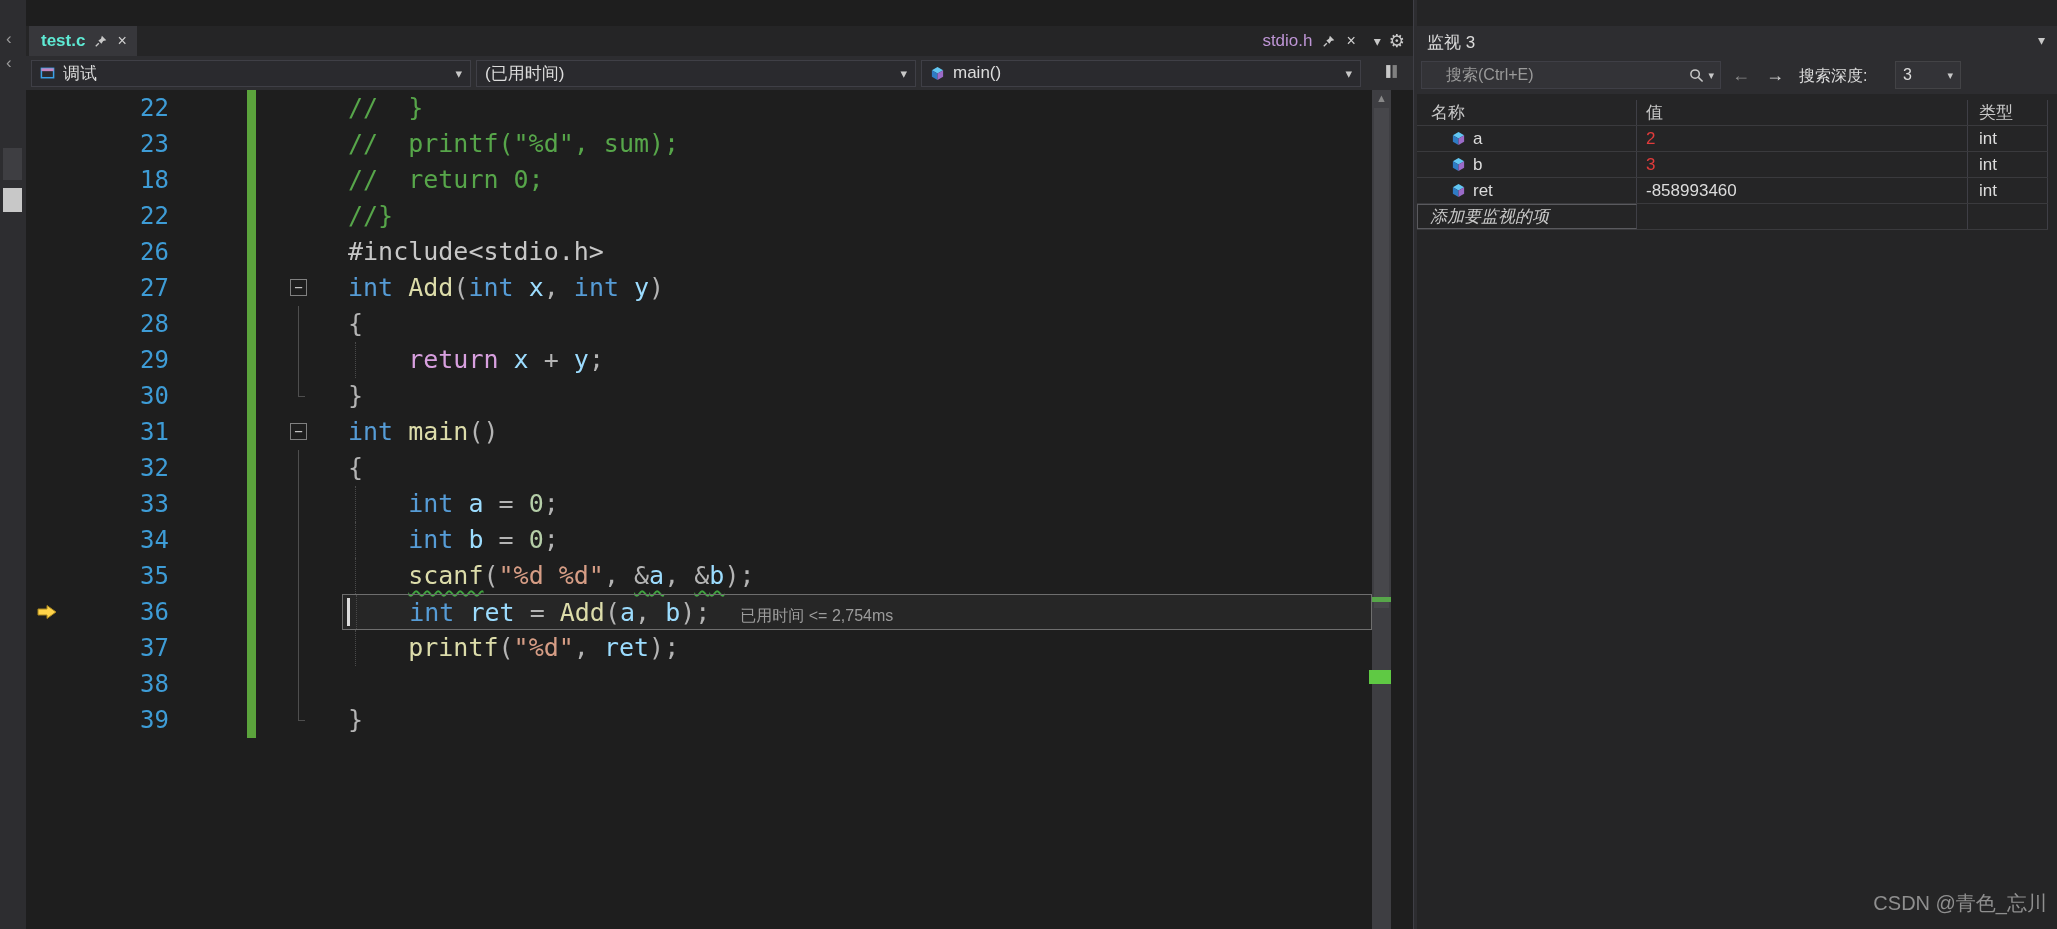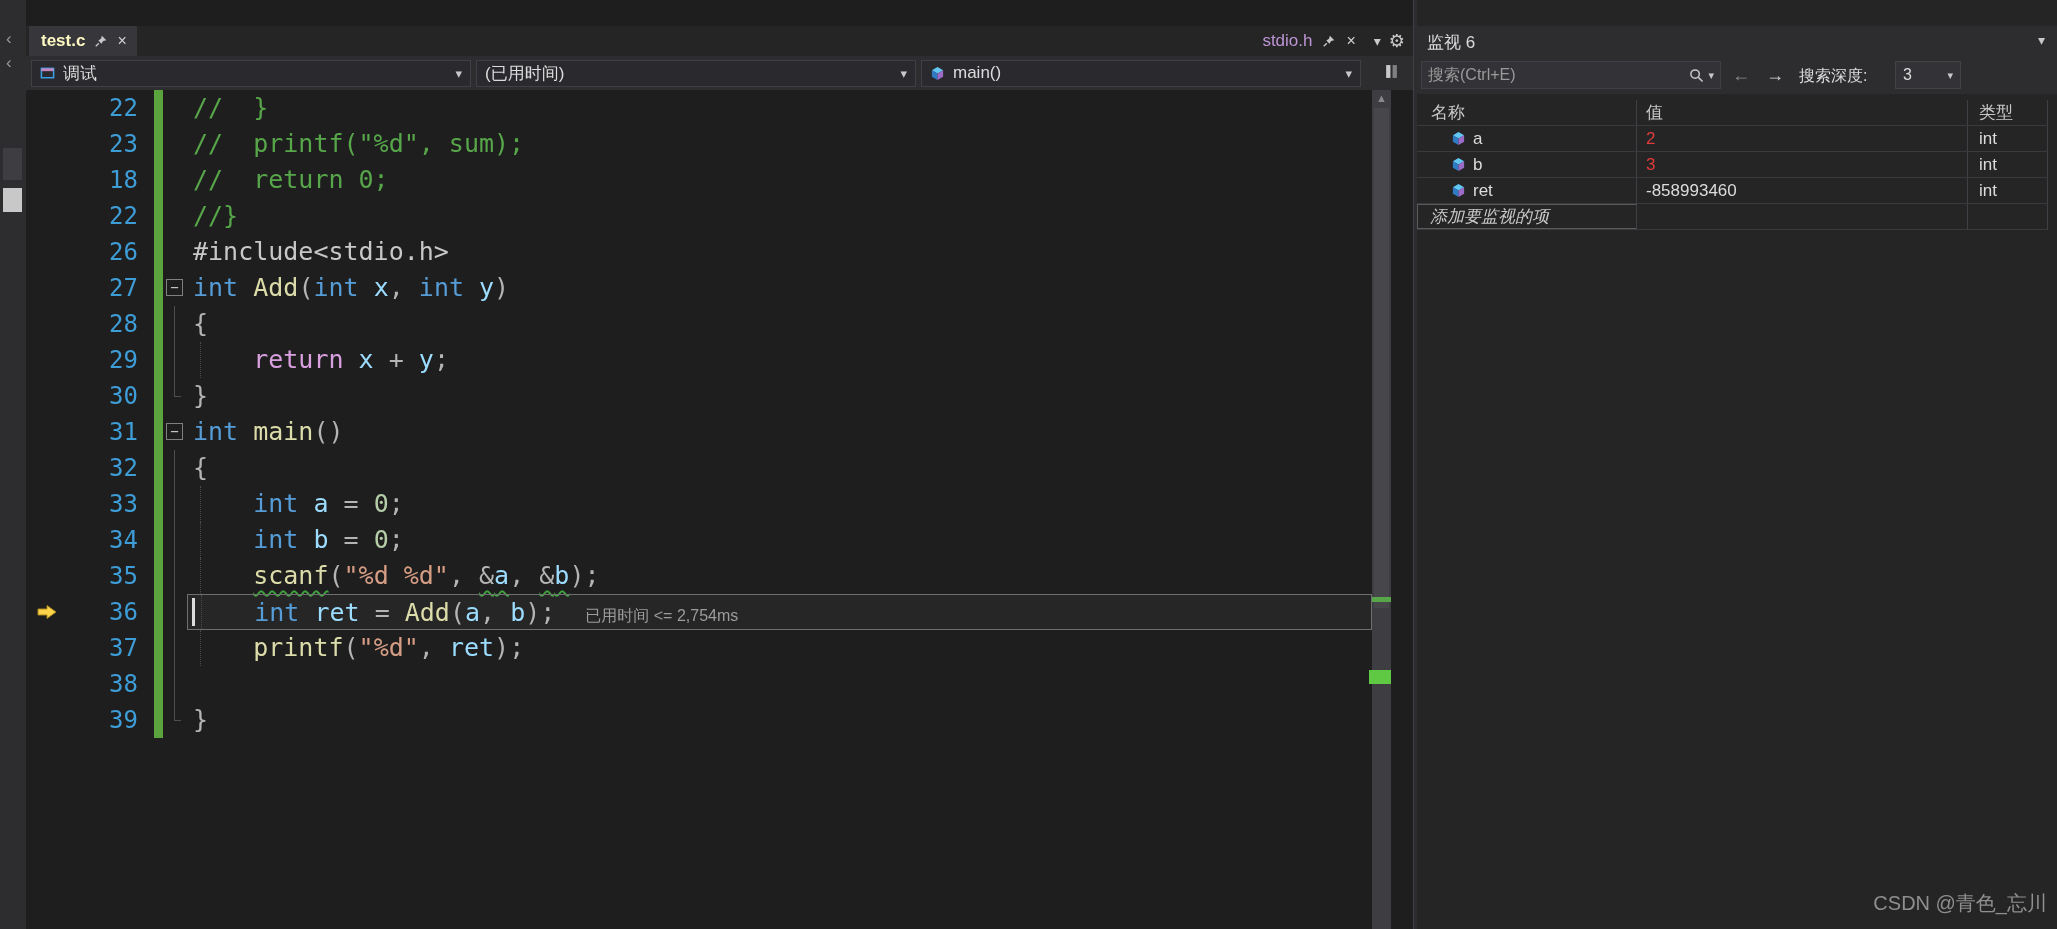--- a/index.html
+++ b/index.html
@@ -15,21 +15,21 @@
   .ls-tab  { position:absolute; left:3px; width:19px; }
   .ls-tab.dark  { top:148px; height:32px; background:#3E3E42; }
   .ls-tab.light { top:188px; height:24px; background:#C8C8C8; }
 
   
   .editor-col { position:absolute; left:26px; top:0; width:1387px; height:929px; background:#1E1E1E; }
 
   .tabstrip { position:absolute; left:0; top:26px; right:0; height:30px; background:#252526;
               display:flex; align-items:stretch; }
   .tab { display:flex; align-items:center; gap:9px; padding:0 10px 0 12px; background:#37373B; margin-left:3px; }
-  .tab-label { font-size:17px; font-weight:bold; color:#fef9c3; }
+  .tab-label { font-size:17px; font-weight:bold; color:#5eead4; }
   .tab-close { font-size:16px; color:#CFCFCF; line-height:16px; }
   .tab-pin svg { display:block; }
   .tab-spacer { flex:1; }
   .preview-tab { display:flex; align-items:center; gap:10px; padding:0 8px; }
   .preview-label { font-size:17px; color:#BE95D5; }
   .strip-chev { align-self:center; margin:0 8px 0 10px; color:#C8C8C8; font-size:14px; }
   .strip-gear { align-self:center; margin-right:8px; color:#C8C8C8; font-size:18px; }
 
   .navbar { position:absolute; left:0; top:56px; right:0; height:34px; background:#2D2D30;
             display:flex; align-items:center; }
@@ -37,21 +37,21 @@
                display:flex; align-items:center; padding:0 8px; gap:8px; }
   .nc-label { font-size:17px; color:#DCDCDC; white-space:nowrap; }
   .nav-combo .nc-chev { margin-left:auto; color:#C8C8C8; font-size:13px; }
   .nc-icon svg { display:block; }
   .nav-split { margin-left:auto; margin-right:14px; }
 
   
   .code-region { position:absolute; left:0; top:90px; right:0; bottom:0; background:#1E1E1E; }
   .code-lines { position:absolute; left:0; top:0; right:41px; }
   .code-line { display:flex; height:36px; line-height:36px;
-               font-family:"DejaVu Sans Mono", monospace; font-size:25px; }
+               font-family:"DejaVu Sans Mono", monospace; font-size:25px;gap:31px; }
   .glyph { width:56px; flex:none; position:relative; }
   .glyph svg { position:absolute; left:10px; top:50%; transform:translateY(-50%); }
   .lnum  { width:56px; flex:none; text-align:right; color:#3E9CD6; font-size:24px; }
   .lgap  { width:16px; flex:none; }
   .chbar { width:9px; flex:none; background:#5BA33C; }
   .fold  { width:24px; flex:none; position:relative; }
   .foldbox { position:absolute; left:3px; top:9px; width:17px; height:17px; border:1px solid #808080;
              background:#1E1E1E; color:#C8C8C8; font-size:14px; line-height:14px; text-align:center; }
   .fold.fline::before { content:""; position:absolute; left:11px; top:0; bottom:0; border-left:1px solid #4E4E4E; }
   .fold.fend::before  { content:""; position:absolute; left:11px; top:0; height:18px; border-left:1px solid #4E4E4E; }
@@ -86,21 +86,21 @@
               border-left:1px solid #3F3F46; }
 
   
   .watch-col { position:absolute; left:1417px; top:0; width:640px; height:929px; background:#252526; }
   .watch-header { position:absolute; left:0; top:26px; right:0; height:30px; background:#2D2D30; }
   .wh-title { position:absolute; left:10px; top:5px; font-size:17px; color:#DCDCDC; }
   .wh-chev { position:absolute; right:12px; top:6px; color:#C8C8C8; font-size:14px; }
 
   .watch-search { position:absolute; left:0; top:56px; right:0; height:38px; background:#2D2D30; }
   .searchbox { position:absolute; left:4px; top:5px; width:300px; height:28px; background:#333337;
-               border:1px solid #3F3F46; display:flex; align-items:center; padding:0 6px 0 6px; }
+               border:1px solid #3F3F46; display:flex; align-items:center; padding:0 6px 0 24px; }
   .search-ph { font-size:16px; color:#9A9A9A; flex:1; }
   .search-icons { display:flex; align-items:center; gap:4px; }
   .mini-chev { color:#C8C8C8; font-size:11px; }
   .nav-arrow { position:absolute; top:9px; font-size:18px; line-height:20px; }
   .nav-arrow.back { left:315px; color:#8A8A8A; }
   .nav-arrow.fwd  { left:349px; color:#D4D4D4; }
   .depth-label { position:absolute; left:382px; top:10px; font-size:16px; color:#DCDCDC; }
   .depth-combo { position:absolute; left:478px; top:5px; width:66px; height:28px; background:#333337;
                  border:1px solid #434346; display:flex; align-items:center; padding:0 7px; font-size:16px; color:#DCDCDC; }
   .depth-combo .mini-chev { margin-left:auto; }
@@ -355,21 +355,21 @@
     </div>
   </div>
 
 </div>
 
 <div class="splitter"></div>
 
 <div class="watch-col">
 
   <div class="watch-header">
-    <span class="wh-title">监视 6</span>
+    <span class="wh-title">监视 3</span>
     <span class="wh-chev">▾</span>
   </div>
 
   <div class="watch-search">
     <div class="searchbox">
       <span class="search-ph">搜索(Ctrl+E)</span>
       <span class="search-icons">
         <svg width="15" height="15" viewBox="0 0 16 16">
             <circle cx="6.5" cy="6.5" r="4.5" fill="none" stroke="#C8C8C8" stroke-width="1.6"></circle>
             <line x1="10" y1="10" x2="14.5" y2="14.5" stroke="#C8C8C8" stroke-width="1.6"></line>

